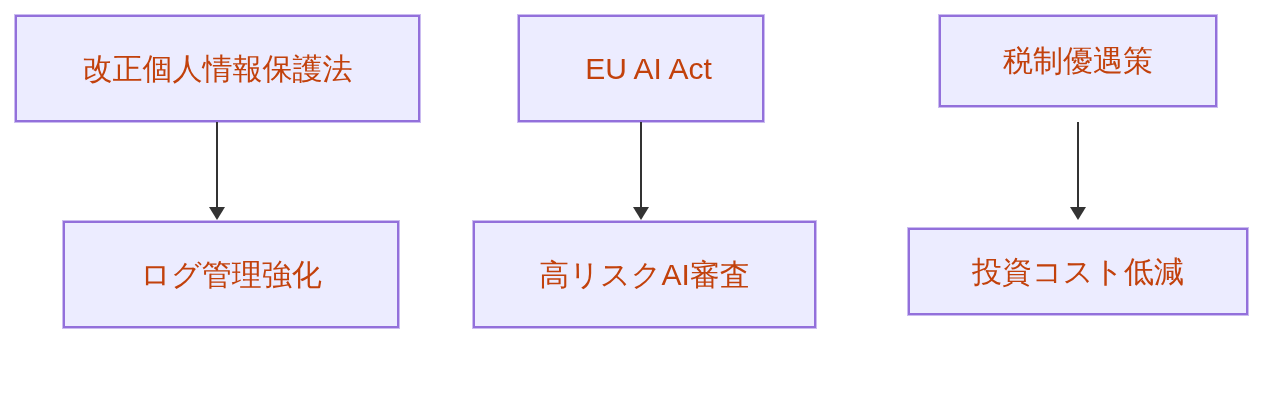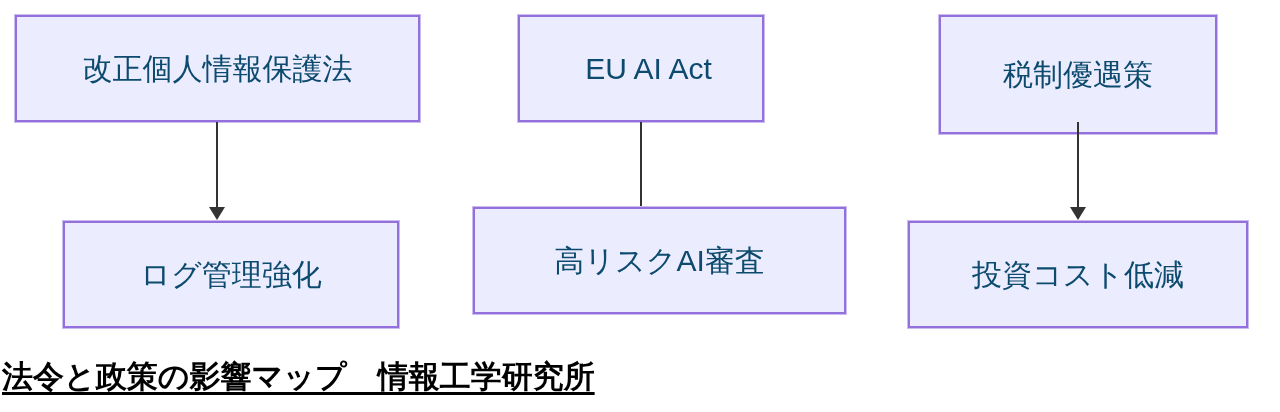--- a/index.html
+++ b/index.html
@@ -17,33 +17,33 @@
   }
   .node {
     position: absolute;
     box-sizing: border-box;
     background: #ECECFF;
     border: 2px solid #9370DB;
     box-shadow: 0 0 0 1px #cbbcf0;
     display: flex;
     align-items: center;
     justify-content: center;
-    color: #0c4a6e;
+    color: #c2410c;
     font-size: 30px;
     line-height: 1.2;
     white-space: nowrap;
     text-align: center;
   }
   
   .node-a { left: 15px;  top: 15px;  width: 405px; height: 107px; }
   .node-b { left: 518px; top: 15px;  width: 246px; height: 107px; padding-left: 15px; }
-  .node-c { left: 939px; top: 15px;  width: 278px; height: 119px; }
+  .node-c { left: 939px; top: 15px;  width: 278px; height: 92px; }
   .node-d { left: 63px;  top: 221px; width: 336px; height: 107px; }
-  .node-e { left: 473px; top: 207px; width: 373px; height: 107px; }
-  .node-f { left: 908px; top: 221px; width: 340px; height: 107px; }
+  .node-e { left: 473px; top: 221px; width: 343px; height: 107px; }
+  .node-f { left: 908px; top: 228px; width: 340px; height: 87px; }
 
   .edge-line {
     position: absolute;
     width: 2px;
     background: #333333;
     top: 122px;
     height: 87px;
   }
   .edge-head {
     position: absolute;
@@ -99,15 +99,14 @@
   <div class="node node-d">
     <span>ログ管理強化</span>
   </div>
   <div class="node node-e">
     <span>高リスクAI審査</span>
   </div>
   <div class="node node-f">
     <span>投資コスト低減</span>
   </div>
 
-  <div class="caption">法令と政策の影響マップ　情報工学研究所</div>
 
 </div>
 
 </body></html>

